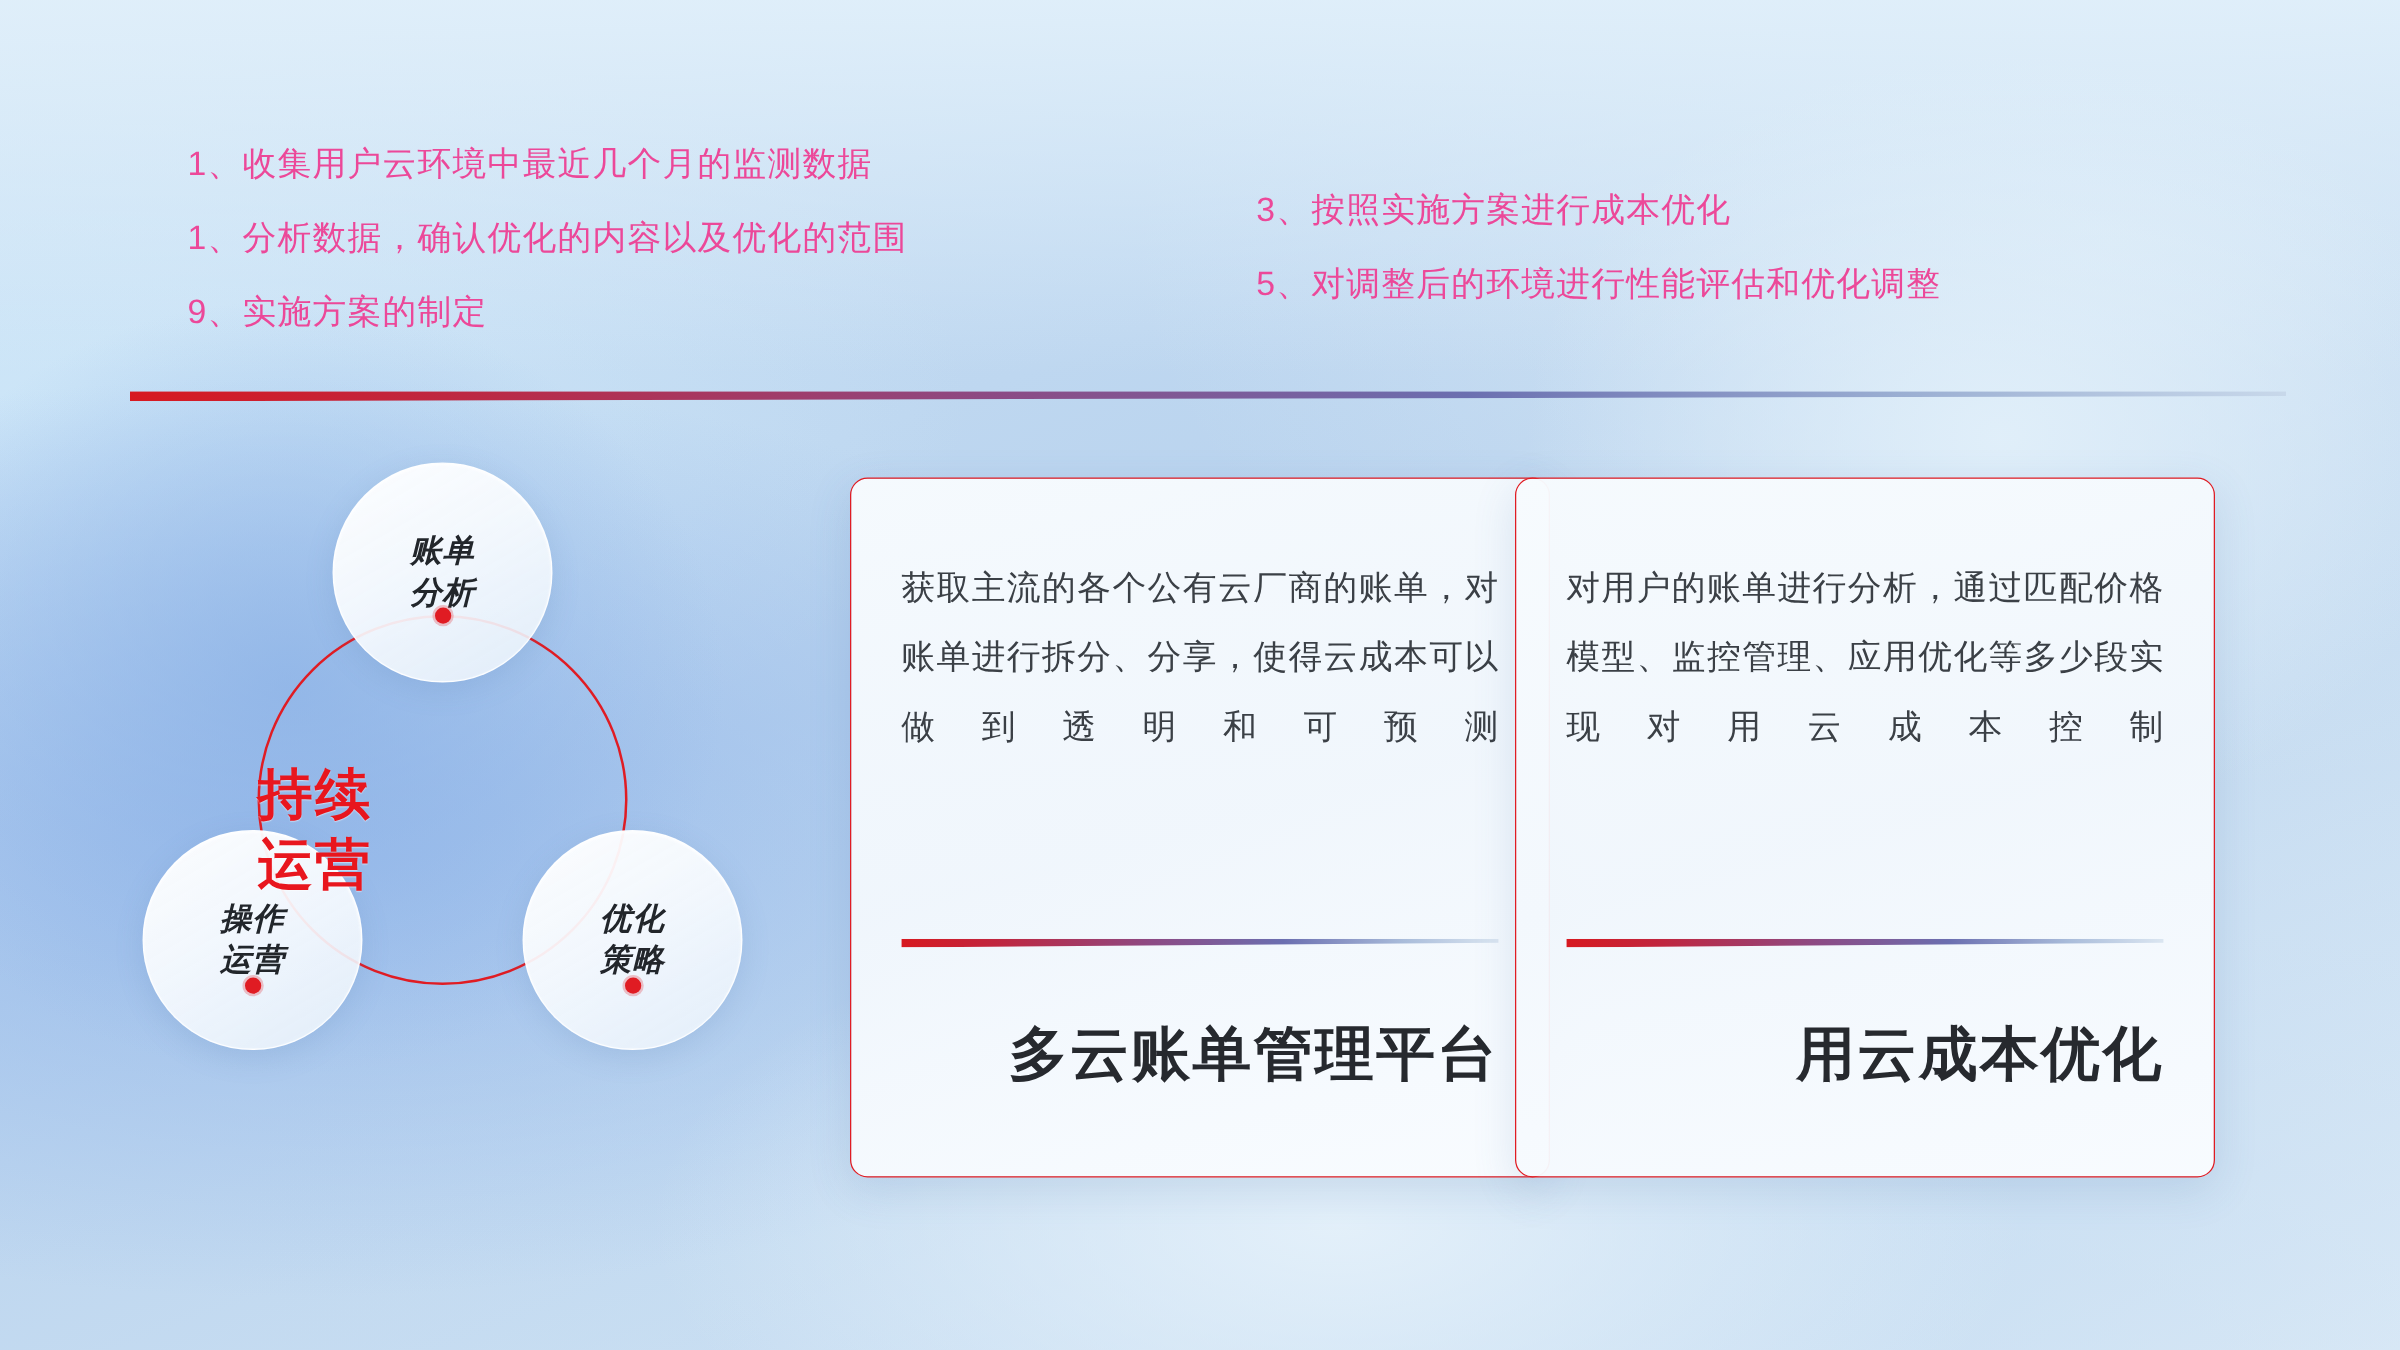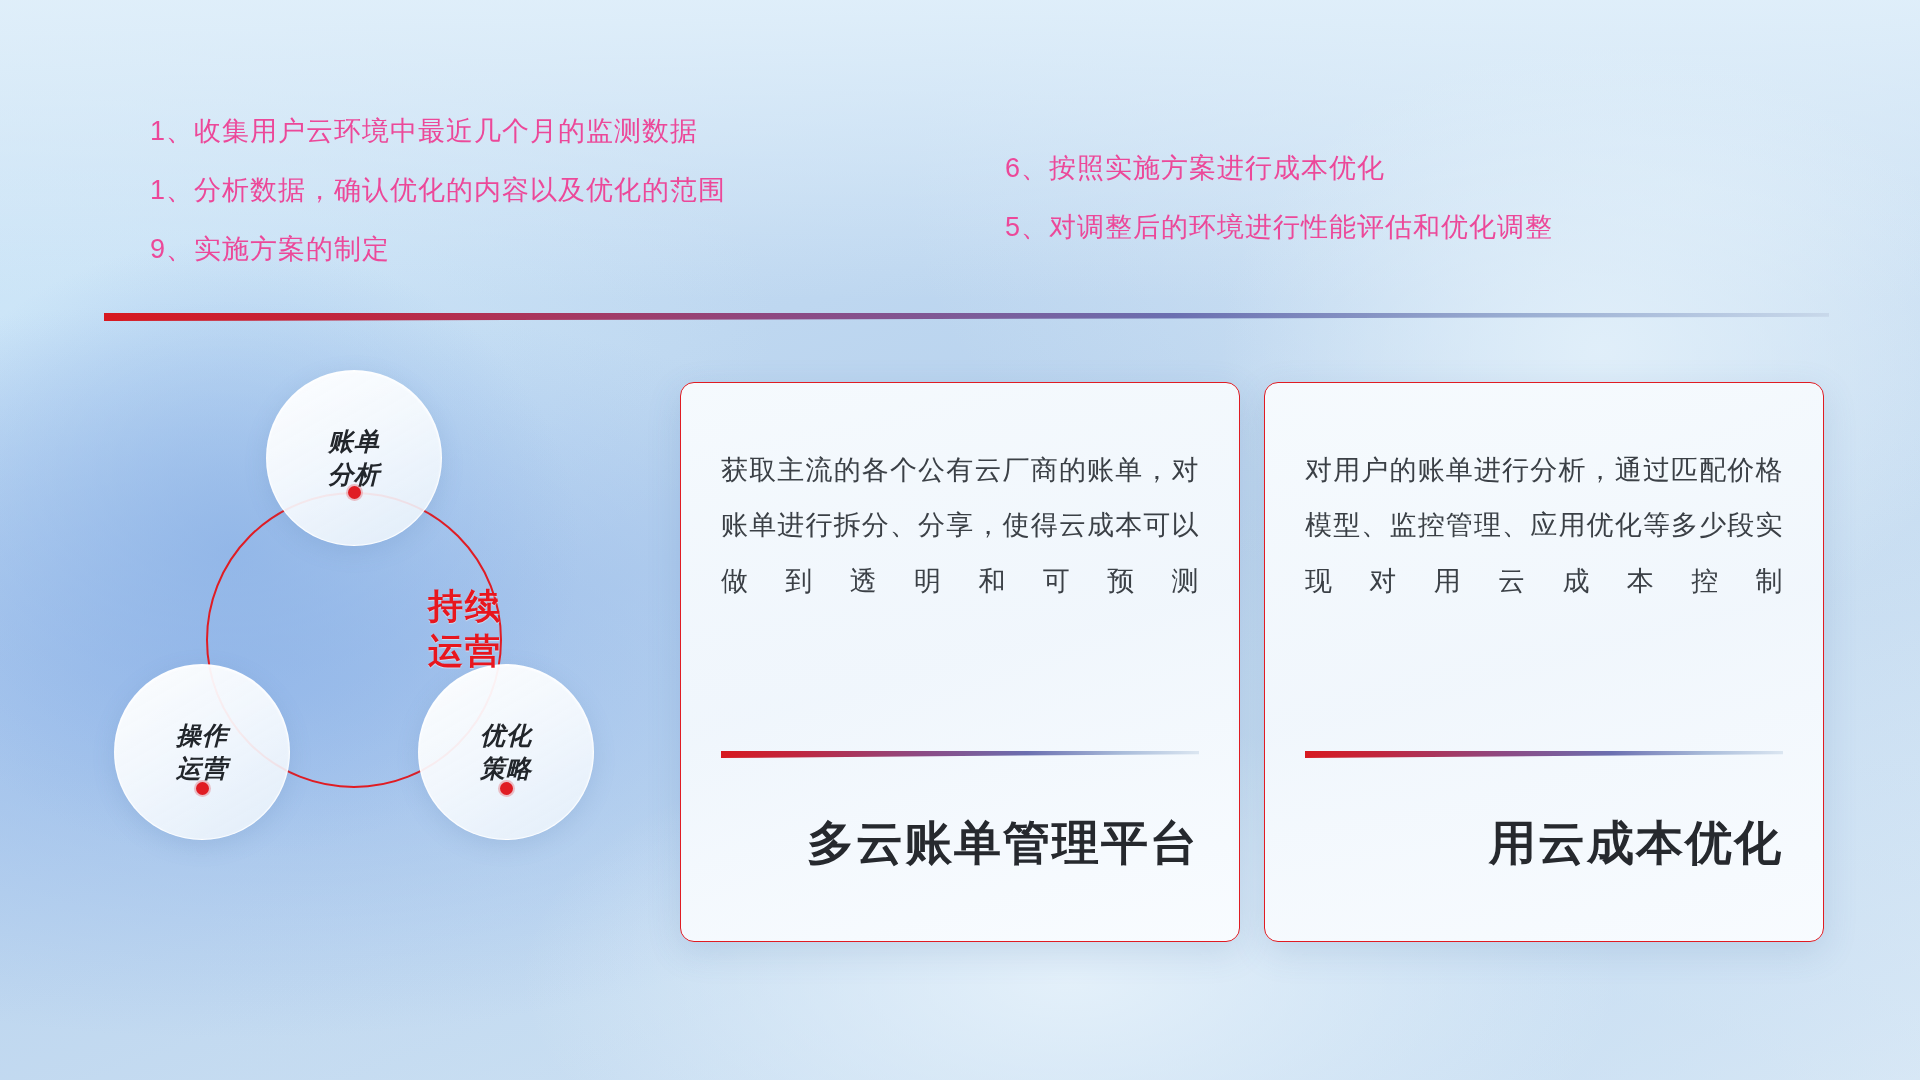--- a/index.html
+++ b/index.html
@@ -77,36 +77,37 @@
   }
   .bubble-label {
     text-align:center; font-size:25px; font-weight:700; color:#22262b;
     line-height:1.34; letter-spacing:1px; white-space:pre-line;font-style:italic;
   }
   .venn .dot {
     position:absolute; width:13px; height:13px; border-radius:50%;
     background:#e01c23; box-shadow:0 0 0 2px rgba(224,28,35,0.25);
   }
   .venn-center {
-    position:absolute; text-align:right; font-size:35px; font-weight:800;
+    position:absolute; text-align:left; font-size:44px; font-weight:800;
     color:#e8161e; line-height:1.28; letter-spacing:2px; white-space:pre-line;
     text-shadow:0 1px 1px rgba(255,255,255,0.5);
+    margin-top:24px;
   }
 
   
   .card {
     position:absolute; top:382px; width:560px; height:560px;
     border:1.6px solid #e01c23; border-radius:14px;
     background:linear-gradient(165deg, rgba(247,251,254,0.97) 0%, rgba(243,248,253,0.95) 50%, rgba(249,252,255,0.97) 100%);
     box-shadow:0 10px 34px rgba(70,110,165,0.16);
     padding:60px 40px 0 40px;
     display:flex; flex-direction:column;
   }
   .card.one { left:680px; }
-  .card.two { left:1264px; }
+  .card.two { left:1212px; }
   .card-body {
     font-size:27px; color:#3b4046; line-height:2.05;
     letter-spacing:0.5px; text-align:justify; text-align-last:justify;
     flex:0 0 auto;
   }
   .card-divider {
     margin-top:auto; margin-bottom:0; height:7px; width:100%;
     background:linear-gradient(90deg,#d71920 0%, #c0263f 16%, #8c4a84 42%, #6b6fb0 64%, #a9bcda 84%, #dbe6f1 100%);
     clip-path:polygon(0 0, 100% 0, 100% 45%, 0 100%);
   }
@@ -124,21 +125,21 @@
 <div class="bg-right-glow"></div>
 <div class="bg-bottom-glow"></div>
 
 <div class="bullets">
   <div class="bullet-col left">
     <div class="bullet-line">1、收集用户云环境中最近几个月的监测数据</div>
     <div class="bullet-line">1、分析数据，确认优化的内容以及优化的范围</div>
     <div class="bullet-line">9、实施方案的制定</div>
   </div>
   <div class="bullet-col right">
-    <div class="bullet-line">6、按照实施方案进行成本优化</div>
+    <div class="bullet-line">3、按照实施方案进行成本优化</div>
     <div class="bullet-line">5、对调整后的环境进行性能评估和优化调整</div>
   </div>
 </div>
 
 <div class="top-rule"></div>
 
 <div class="venn">
 
   <div class="ring" style="left:110px; top:140px; width:296px; height:296px;"></div>
 

